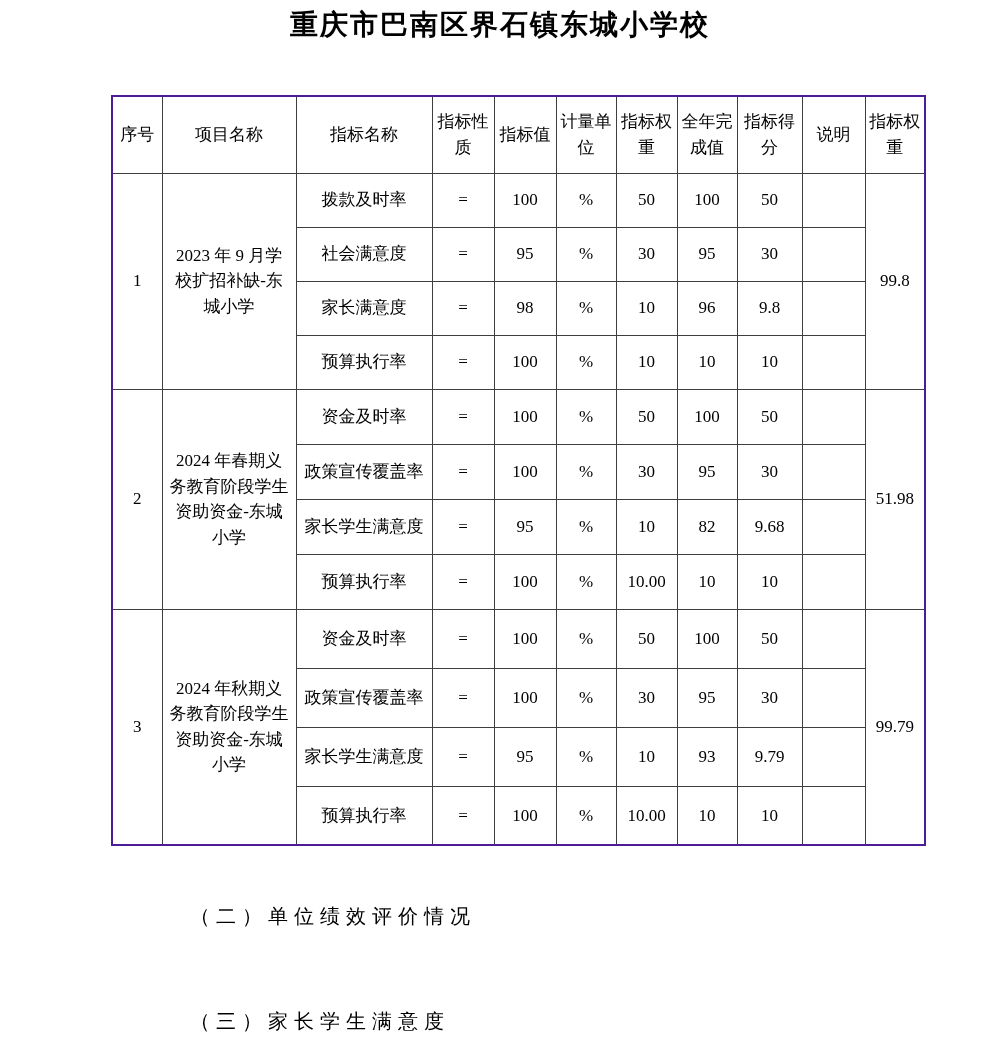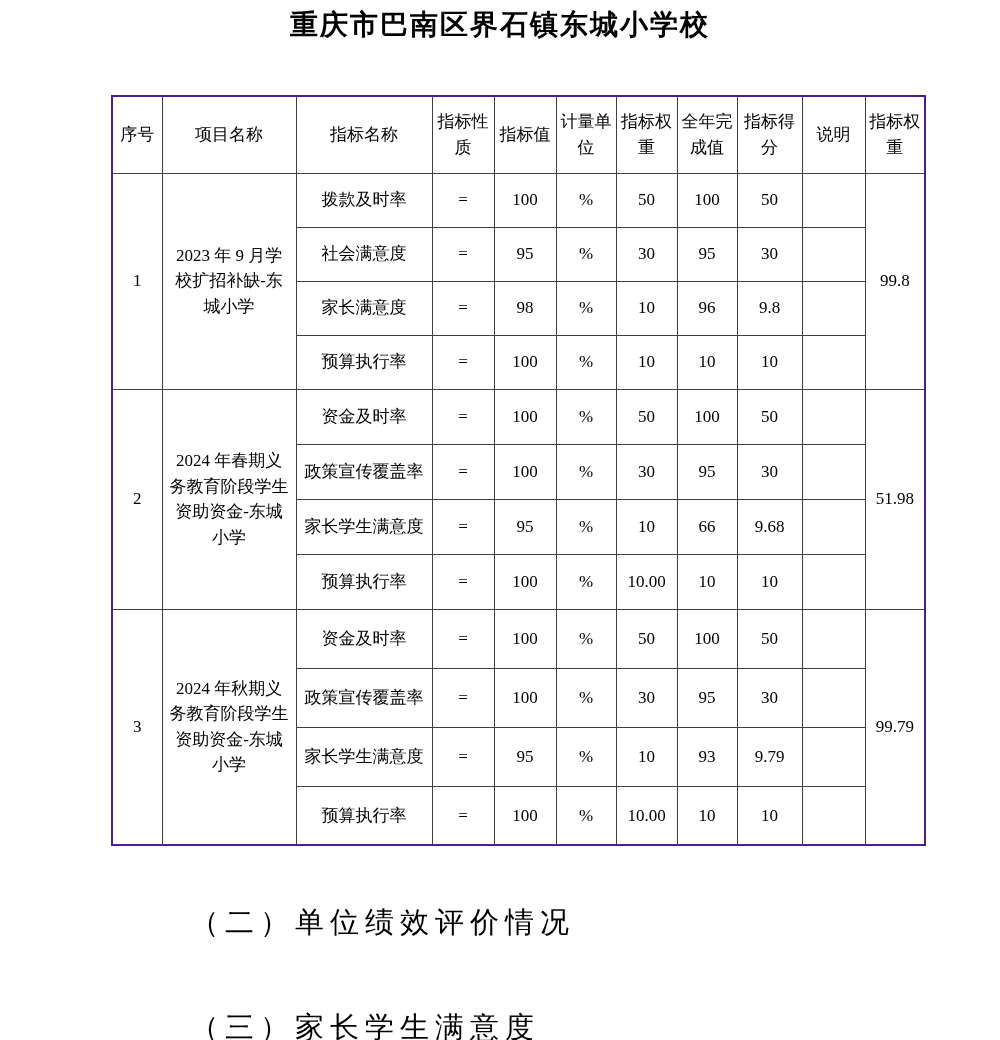--- a/index.html
+++ b/index.html
@@ -36,21 +36,21 @@
   tr.hdr{height:77px;}
   tr.rs1{height:54px;}
   tr.rs2{height:55px;}
   tr.rs3{height:59px;}
   td.ind{text-align:left;padding-left:4px;}
   td.proj{line-height:1.6;white-space:pre-line;}
   td.selfscore{font-size:17px;}
 
   .para{
     position:absolute;left:190px;
-    font-size:29px;letter-spacing:6px;white-space:nowrap;
+    font-size:20px;letter-spacing:6px;white-space:nowrap;
   }
   .para1{top:903px;}
   .para2{top:956px;}
   .para3{top:1008px;}
 </style>
 </head>
 <body>
 
 <div class="page">
 
@@ -156,21 +156,21 @@
         <td>95</td>
         <td>30</td>
         <td></td>
       </tr>
       <tr class="rs2">
         <td class="ind">家长学生满意度</td>
         <td>=</td>
         <td>95</td>
         <td>%</td>
         <td>10</td>
-        <td>66</td>
+        <td>82</td>
         <td>9.68</td>
         <td></td>
       </tr>
       <tr class="rs2">
         <td class="ind">预算执行率</td>
         <td>=</td>
         <td>100</td>
         <td>%</td>
         <td>10.00</td>
         <td>10</td>

